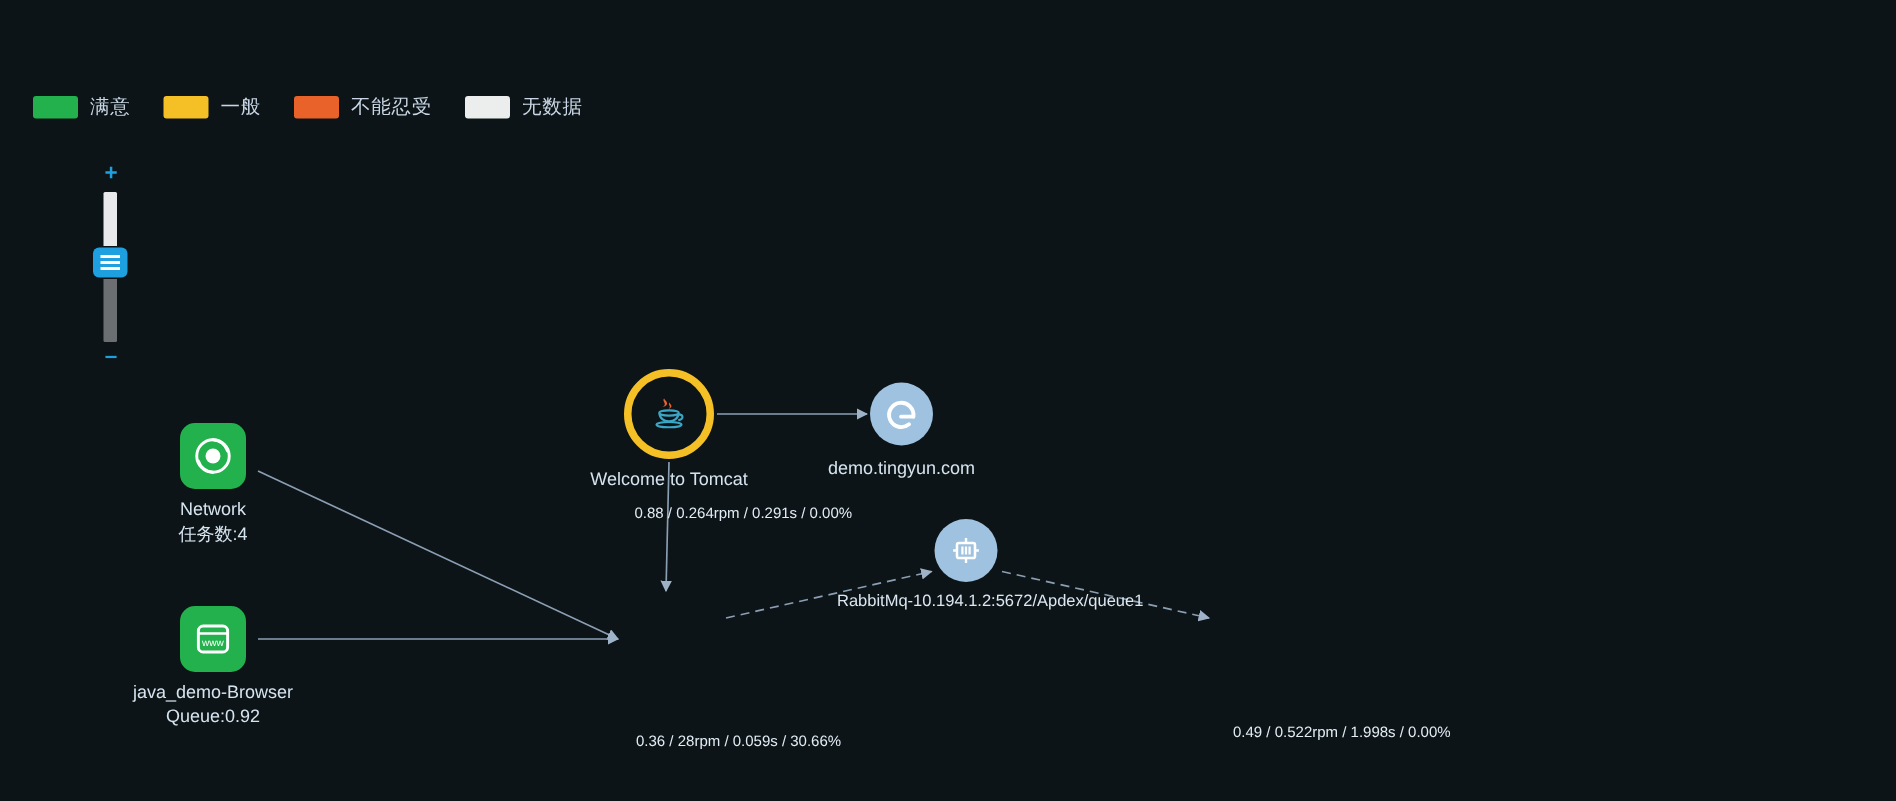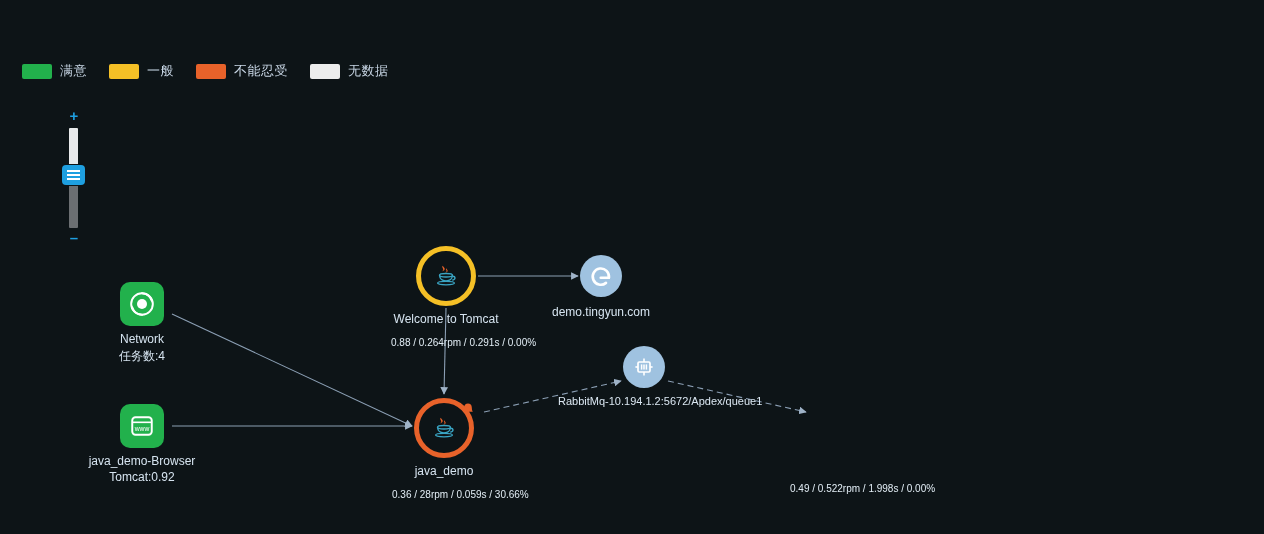--- a/index.html
+++ b/index.html
@@ -45,21 +45,21 @@
   .node{position:absolute;}
   .node-label{
     position:absolute;left:50%;transform:translateX(-50%);
     color:#d6e4f0;font-size:12px;white-space:nowrap;text-align:center;
   }
   .node-sub{
     position:absolute;left:50%;transform:translateX(-50%);
     color:#d6e4f0;font-size:12px;white-space:nowrap;text-align:left;
   }
   .node-metrics{
-    position:absolute;color:#e2edf5;font-size:10px;white-space:nowrap;
+    position:absolute;color:#e2edf5;font-size:10px;white-space:nowrap;margin-left:32px;
   }
 
   
   .ring{
     position:absolute;border-radius:50%;background:#0d1417;
     box-sizing:border-box;display:flex;align-items:center;justify-content:center;
   }
   .ring.amber{border:5px solid #f5c026;}
   .ring.orange{border:5px solid #e8622a;}
 
@@ -151,21 +151,21 @@
 
   <div class="node" style="left:120px;top:392px;width:44px;height:44px;">
     <div class="sq green" style="left:0;top:0;">
       <svg width="26" height="26" viewBox="0 0 24 24">
         <rect x="3" y="4" width="18" height="16" rx="3" fill="none" stroke="#ffffff" stroke-width="1.8"></rect>
         <line x1="3" y1="8.6" x2="21" y2="8.6" stroke="#ffffff" stroke-width="1.5"></line>
         <text x="12" y="16.4" font-size="6.2" fill="#ffffff" text-anchor="middle" font-family="Liberation Sans, sans-serif">www</text>
       </svg>
     </div>
     <div class="node-label" style="top:50px;">java_demo-Browser</div>
-    <div class="node-sub" style="top:66px;">Tomcat:0.92</div>
+    <div class="node-sub" style="top:66px;">Queue:0.92</div>
   </div>
 
   <div class="node" style="left:416px;top:234px;width:60px;height:60px;">
     <div class="ring amber" style="left:0;top:0;width:60px;height:60px;">
       <svg width="28" height="28" viewBox="0 0 24 24">
         <path d="M9.2 3.2c-1.1 1.3 .6 2.2 .4 3.4-.2 1 -1.2 1.4 -1.2 1.4s2.6-.6 2.5-2.2c-.1-1-1.3-1.5-1.7-2.6z" fill="#e8622a"></path>
         <path d="M12.2 5.4c-.8 1 .4 1.7 .3 2.6-.2 .8 -.9 1 -.9 1s1.9-.4 1.8-1.6c-.1-.8-.9-1.2-1.2-2z" fill="#e8622a"></path>
         <ellipse cx="12" cy="11.4" rx="5.6" ry="1.5" fill="none" stroke="#3aa5c4" stroke-width="1.2"></ellipse>
         <path d="M6.6 11.6c0 2.7 2.4 4.6 5.4 4.6s5.4-1.9 5.4-4.6" fill="none" stroke="#3aa5c4" stroke-width="1.3"></path>
         <path d="M17.4 12.2c1.4 0 2.3 .6 2.3 1.5s-1 1.6-2.4 1.8" fill="none" stroke="#3aa5c4" stroke-width="1.2"></path>
@@ -179,39 +179,20 @@
   <div class="node" style="left:580px;top:243px;width:42px;height:42px;">
     <div class="circ" style="left:0;top:0;width:42px;height:42px;">
       <svg width="30" height="30" viewBox="0 0 24 24">
         <path d="M18.3 13.4a6.5 6.5 0 1 0 -2.3 4.1" fill="none" stroke="#ffffff" stroke-width="2.1" stroke-linecap="round"></path>
         <line x1="11.8" y1="13.4" x2="18.3" y2="13.4" stroke="#ffffff" stroke-width="2.1" stroke-linecap="round"></line>
       </svg>
     </div>
     <div class="node-label" style="top:50px;">demo.tingyun.com</div>
   </div>
 
-  <div class="node" style="left:414px;top:386px;width:60px;height:60px;">
-    <div class="ring orange" style="left:0;top:0;width:60px;height:60px;">
-      <svg width="28" height="28" viewBox="0 0 24 24">
-        <path d="M9.2 3.2c-1.1 1.3 .6 2.2 .4 3.4-.2 1 -1.2 1.4 -1.2 1.4s2.6-.6 2.5-2.2c-.1-1-1.3-1.5-1.7-2.6z" fill="#e8622a"></path>
-        <path d="M12.2 5.4c-.8 1 .4 1.7 .3 2.6-.2 .8 -.9 1 -.9 1s1.9-.4 1.8-1.6c-.1-.8-.9-1.2-1.2-2z" fill="#e8622a"></path>
-        <ellipse cx="12" cy="11.4" rx="5.6" ry="1.5" fill="none" stroke="#3aa5c4" stroke-width="1.2"></ellipse>
-        <path d="M6.6 11.6c0 2.7 2.4 4.6 5.4 4.6s5.4-1.9 5.4-4.6" fill="none" stroke="#3aa5c4" stroke-width="1.3"></path>
-        <path d="M17.4 12.2c1.4 0 2.3 .6 2.3 1.5s-1 1.6-2.4 1.8" fill="none" stroke="#3aa5c4" stroke-width="1.2"></path>
-        <ellipse cx="12" cy="18.1" rx="7.2" ry="1.5" fill="none" stroke="#3aa5c4" stroke-width="1.2"></ellipse>
-      </svg>
-    </div>
-    <div class="badge-bell" style="left:46px;top:4px;">
-      <svg width="16" height="18" viewBox="0 0 16 18">
-        <path d="M8 1.6c-2.3 0-3.8 1.6-3.8 3.9 0 3.4-1.1 4.3-1.1 4.3h9.8s-1.1-.9-1.1-4.3c0-2.3-1.5-3.9-3.8-3.9z" fill="#e8622a"></path>
-        <circle cx="8" cy="12.6" r="1.9" fill="#e8622a"></circle>
-      </svg>
-    </div>
-    <div class="node-label" style="top:66px;">java_demo</div>
-  </div>
   <div class="node-metrics" style="left:392px;top:477px;">0.36 / 28rpm / 0.059s / 30.66%</div>
 
   <div class="node" style="left:623px;top:334px;width:42px;height:42px;">
     <div class="circ" style="left:0;top:0;width:42px;height:42px;">
       <svg width="24" height="24" viewBox="0 0 24 24">
         <rect x="6" y="7" width="12" height="10" rx="1.2" fill="none" stroke="#ffffff" stroke-width="1.7"></rect>
         <line x1="9.6" y1="9.4" x2="9.6" y2="14.6" stroke="#ffffff" stroke-width="1.5"></line>
         <line x1="12" y1="9.4" x2="12" y2="14.6" stroke="#ffffff" stroke-width="1.5"></line>
         <line x1="14.4" y1="9.4" x2="14.4" y2="14.6" stroke="#ffffff" stroke-width="1.5"></line>
         <line x1="3.4" y1="12" x2="6" y2="12" stroke="#ffffff" stroke-width="1.6"></line>

